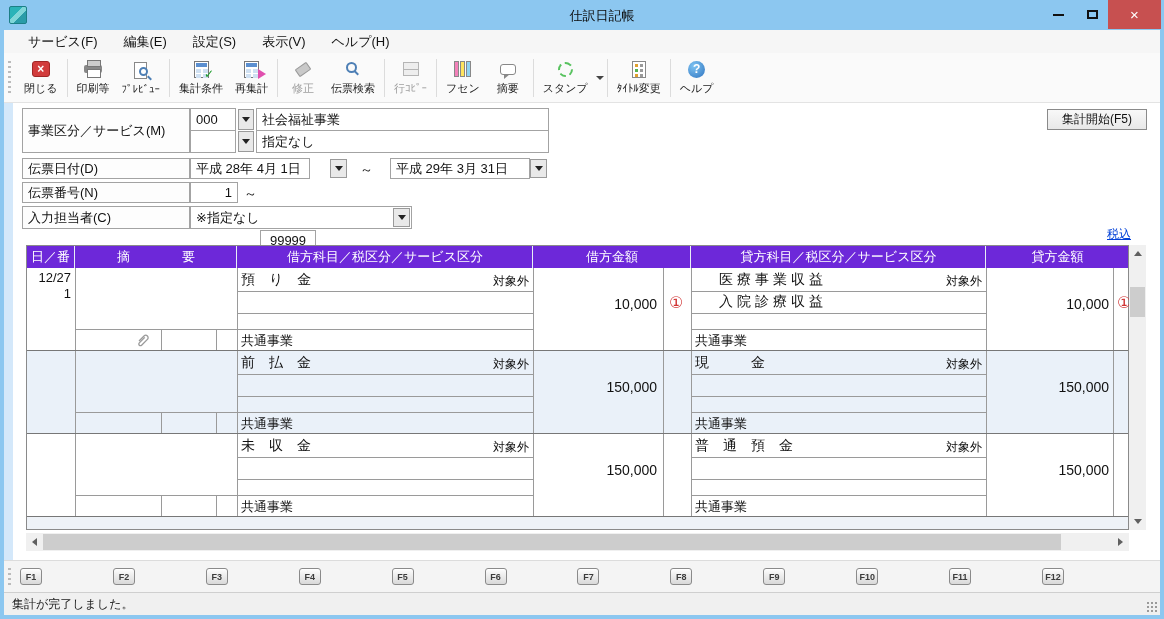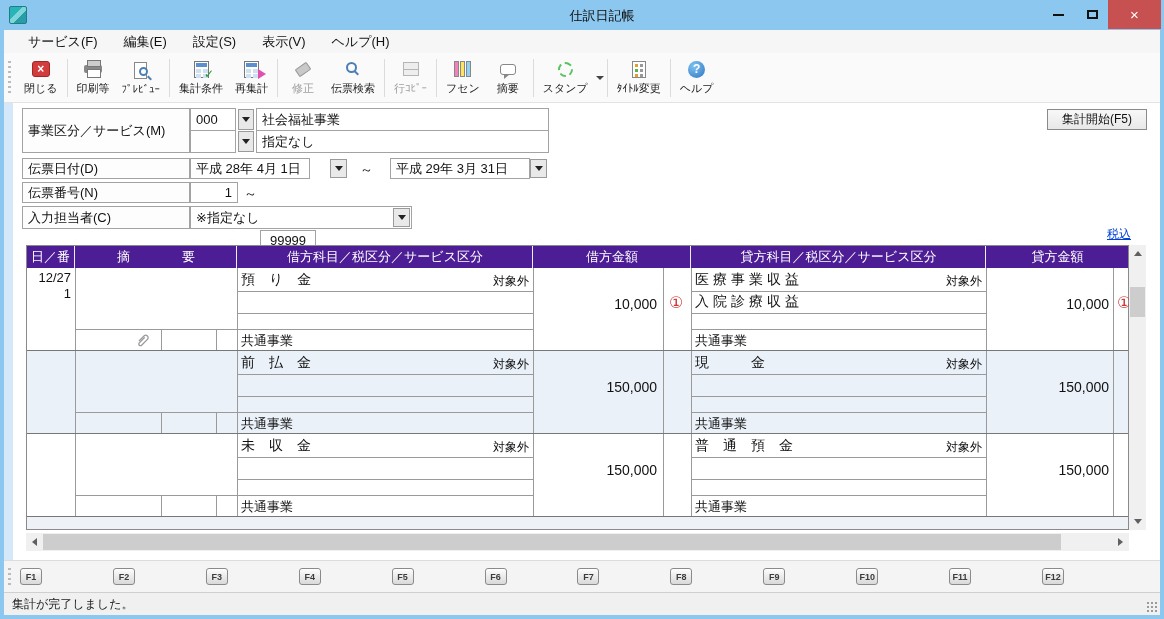--- a/index.html
+++ b/index.html
@@ -59,31 +59,31 @@
   
   .fcell { position:absolute; border:1px solid #a3a3a3; background:#fff; display:flex; align-items:center; padding:0 5px; font-size:13px; white-space:nowrap; overflow:hidden; }
   .fcell.lbl { background:#fdfdfd; }
   .drop-btn { position:absolute; border:1px solid #9a9a9a; background:#e9e9e9; display:flex; align-items:center; justify-content:center; }
   .tri-down { width:0; height:0; border-top:5px solid #222; border-left:4px solid transparent; border-right:4px solid transparent; }
   .tilde { position:absolute; font-size:13px; }
   #start-btn { position:absolute; left:1043px; top:79px; width:100px; height:21px; background:linear-gradient(#f8f8f8,#e8e8e8); border:1px solid #8a8a8a; font-size:12px; display:flex; align-items:center; justify-content:center; }
   #tax-link { position:absolute; left:1103px; top:196px; font-size:12px; color:#0040d8; text-decoration:underline; }
   
   #journal { position:absolute; left:22px; top:215px; width:1103px; height:285px; border:1px solid #8a8a8a; background:#fff; }
-  #jhead { position:absolute; left:0; top:0; width:1101px; height:22px; background:#4c1d95; }
+  #jhead { position:absolute; left:0; top:0; width:1101px; height:22px; background:#6d28d9; }
   .hcell { position:absolute; top:0; height:22px; color:#fff; font-size:13px; display:flex; align-items:center; justify-content:center; border-right:1px solid #e8eef5; }
   .jrow { position:absolute; left:0; width:1101px; height:83px; }
   .jrow.alt { background:#eaf1f9; }
   .vline { position:absolute; top:0; width:1px; height:83px; background:#9a9a9a; }
   .hline { position:absolute; height:1px; background:#9a9a9a; }
   .rowsep { position:absolute; left:0; bottom:0; width:1101px; height:1px; background:#777; }
   .cell-date { position:absolute; left:0; top:2px; width:44px; text-align:right; font-size:13px; }
   .cell-no { position:absolute; left:0; top:18px; width:44px; text-align:right; font-size:13px; }
   .acct { position:absolute; font-size:14px; white-space:nowrap; }
-  .acct.ls { letter-spacing:4px; }
+  .acct.ls { letter-spacing:4px;margin-left:24px; }
   .tax { position:absolute; font-size:12px; text-align:right; }
   .biz { position:absolute; font-size:13px; }
   .amt { position:absolute; font-size:14px; text-align:right; }
   .marker { position:absolute; color:#d03232; font-size:16px; line-height:16px; }
   .clipcell { overflow:hidden; }
   #tbl-rest { position:absolute; left:0; top:271px; width:1101px; height:12px; background:#eef2f7; }
   
   #vscroll { position:absolute; left:1125px; top:215px; width:17px; height:285px; background:#f0f0f0; }
   .sb-btn { position:absolute; left:0; width:17px; height:17px; background:#f0f0f0; display:flex; align-items:center; justify-content:center; }
   .tri-up-s { width:0; height:0; border-bottom:5px solid #606060; border-left:4px solid transparent; border-right:4px solid transparent; }

